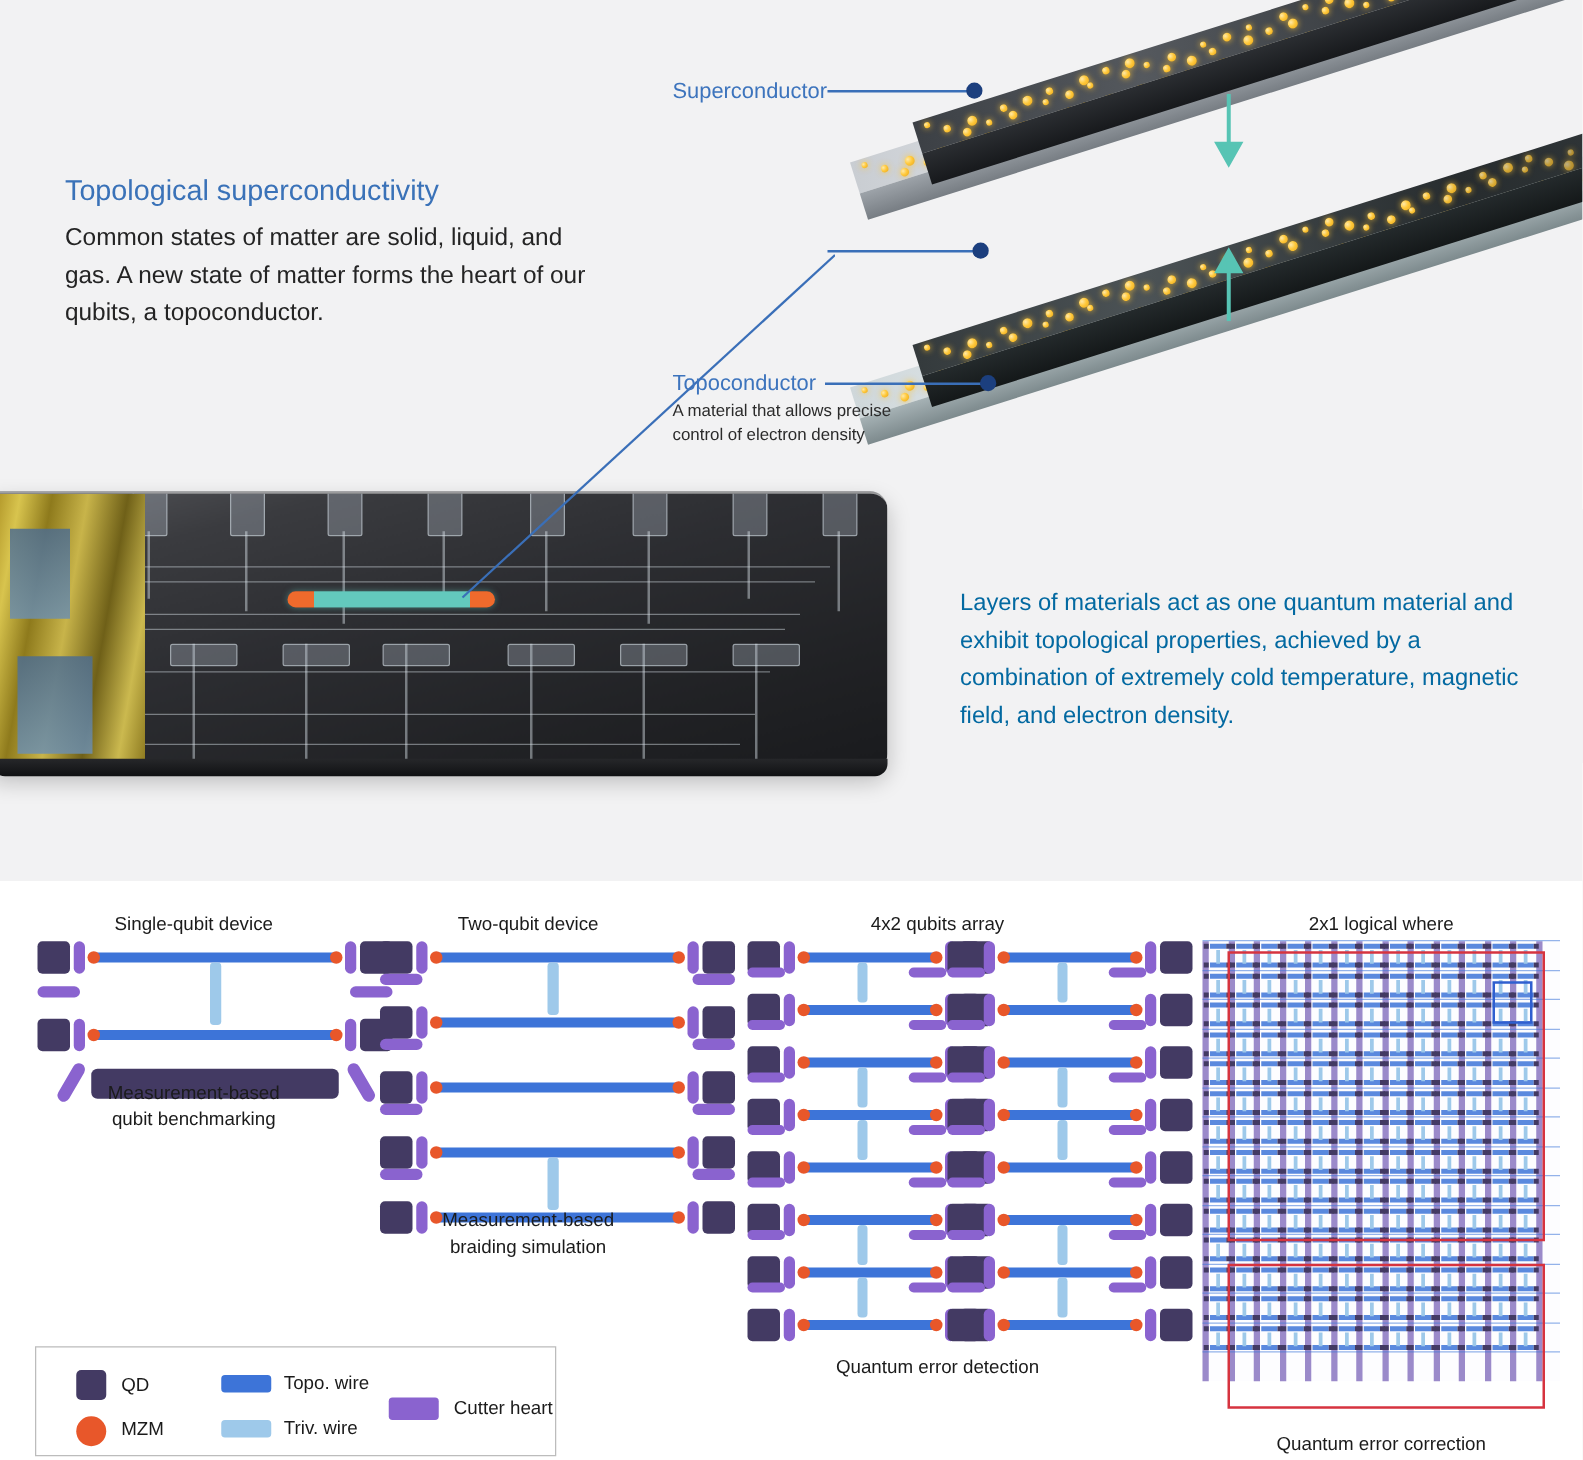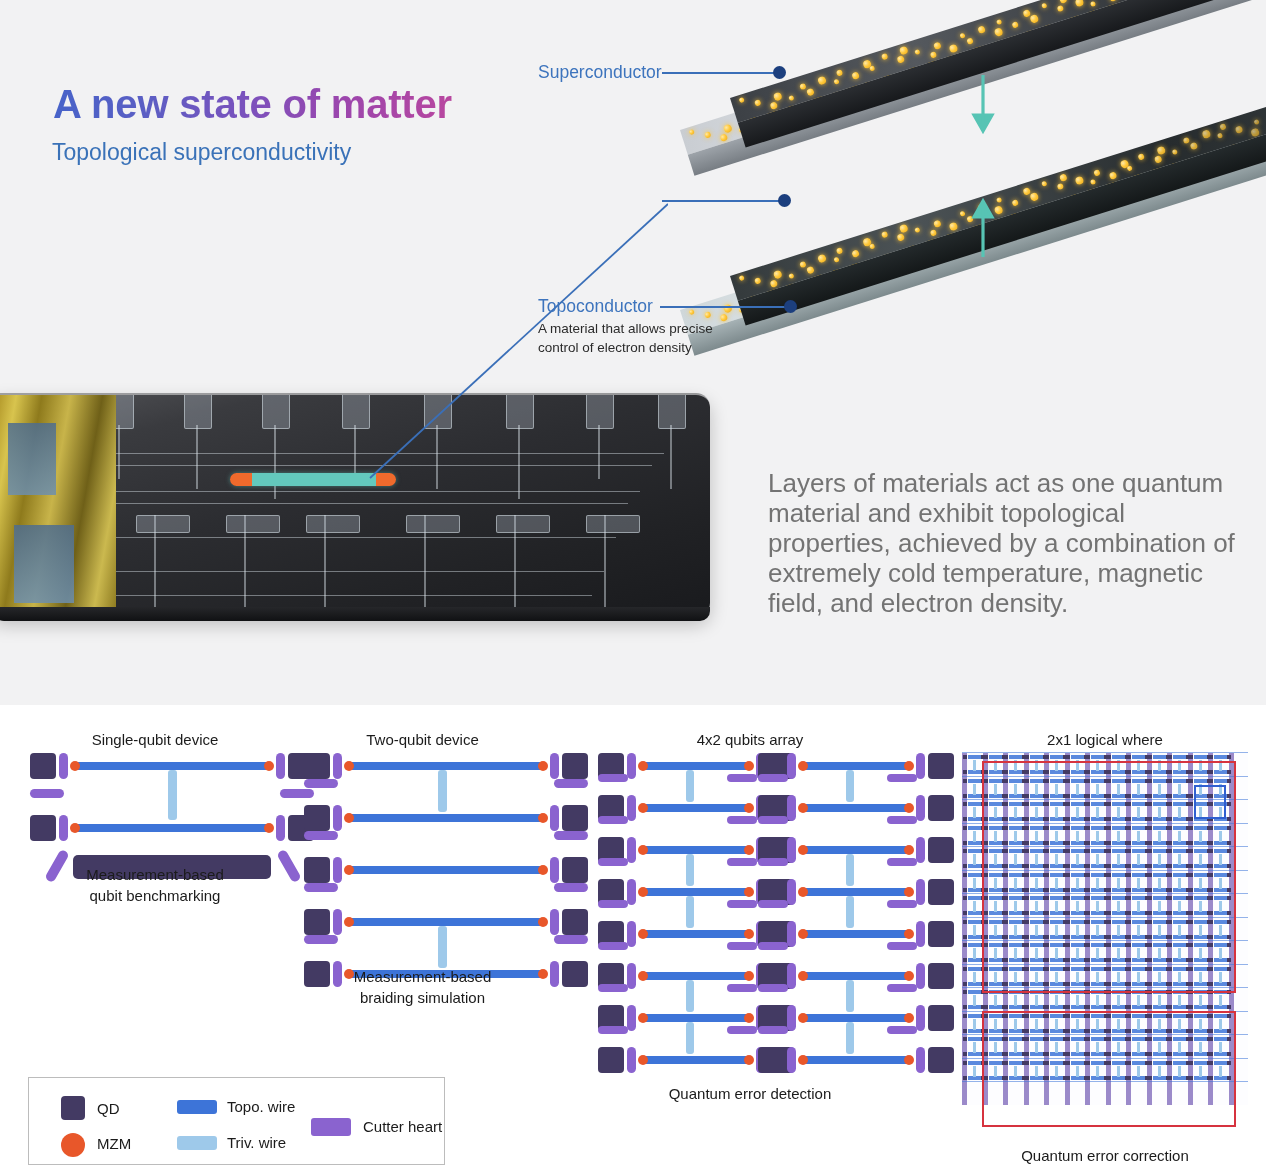--- a/index.html
+++ b/index.html
@@ -26,21 +26,21 @@
   #subtitle{
     position:absolute;left:52px;top:139px;
     font-size:23px;font-weight:500;color:#3a72b8;white-space:nowrap;
   }
   #intro-paragraph{
     position:absolute;left:52px;top:175px;width:420px;
     font-size:19.5px;line-height:30px;color:#242424;
   }
   #side-paragraph{
     position:absolute;left:768px;top:468px;width:470px;
-    font-size:26px;line-height:30px;color:#737373;
+    font-size:19px;line-height:30px;color:#0369a1;
   }
 
   
   #slab-art{position:absolute;left:690px;top:-20px;width:600px;height:420px;}
   .slab-wrap{position:absolute;transform-origin:left top;}
   .dot{position:absolute;border-radius:50%;
      background:radial-gradient(circle at 35% 32%, #ffe9a8 0%, #ffc93c 45%, #e8a417 100%);
      box-shadow:0 0 5px rgba(255,200,60,.85);}
 
   
@@ -378,22 +378,22 @@
         <div class="g-slot" style="left:20px;top:130px;width:60px;height:78px;"></div>
       </div>
     <div id="nanowire"></div>
     <div id="chip-base"></div>
   </div>
 
   <svg id="topo-leader" viewBox="0 0 316 282">
     <polyline points="316,4 316,4 18,278" fill="none" stroke="#3a6fb8" stroke-width="1.8"></polyline>
   </svg>
 
-  <h1 id="page-title">A new state of matter</h1>
   <div id="subtitle">Topological superconductivity</div>
+  <div id="intro-paragraph">Common states of matter are solid, liquid, and gas. A new state of matter forms the heart of our qubits, a topoconductor.</div>
   <div id="side-paragraph">Layers of materials act as one quantum material and exhibit topological properties, achieved by a combination of extremely cold temperature, magnetic field, and electron density.</div>
 
   <div class="callout" style="left:538px;top:62px;width:200px;">
     <div class="c-title">Superconductor</div>
   </div>
   <div class="leader" style="left:662px;top:72px;width:115px;"></div>
   <div class="leader-dot" style="left:773px;top:66px;"></div>
 
   <div class="leader" style="left:662px;top:200px;width:120px;"></div>
   <div class="leader-dot" style="left:778px;top:194px;"></div>

